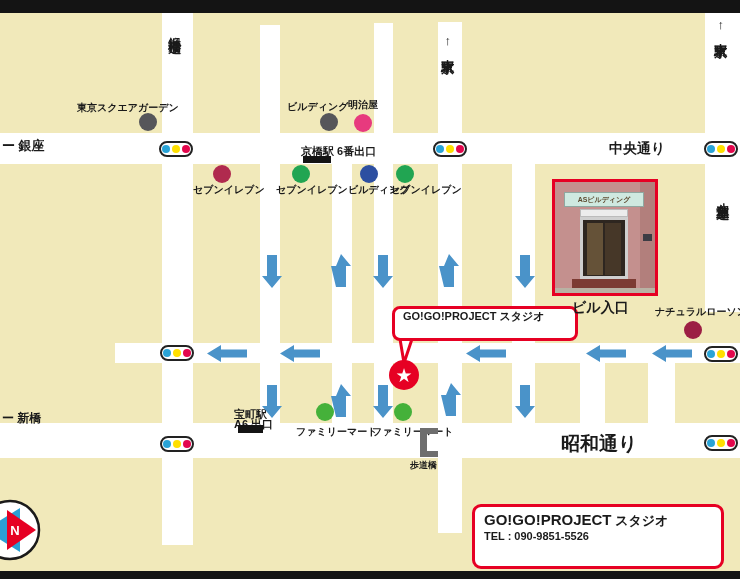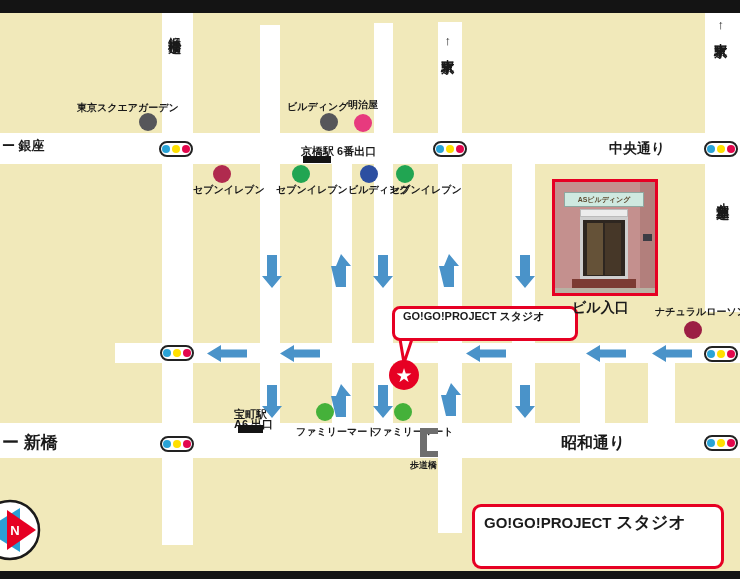--- a/index.html
+++ b/index.html
@@ -40,21 +40,21 @@
     border:3px solid #cfcfcf;box-sizing:border-box;}
   .photo-pane{position:absolute;top:3px;width:16px;height:52px;background:#6e5a3d;opacity:.85;}
   .pane-l{left:4px;} .pane-r{right:4px;background:#4a3b2a;}
   .photo-step{position:absolute;left:17px;top:97px;width:64px;height:9px;background:#7c3b33;}
   .photo-ground{position:absolute;left:0;bottom:0;width:100%;height:5px;background:#b9b2a4;}
   #photo-caption{position:absolute;left:572px;top:299px;font-size:14px;font-weight:bold;}
 
   #info-box{position:absolute;left:472px;top:504px;width:228px;height:51px;background:#fff;
     border:3px solid #e60023;border-radius:9px;padding:4px 9px;}
   .ib-title{font-size:15px;font-weight:bold;white-space:nowrap;}
-  .ib-title .suffix{font-size:17px;}
+  .ib-title .suffix{font-size:13px;}
   .ib-addr{font-size:11px;font-weight:bold;margin-top:3px;white-space:nowrap;}
   .ib-tel{font-size:11px;font-weight:bold;white-space:nowrap;}
 
   #legend{position:absolute;left:314px;top:516px;width:106px;height:42px;background:#fff;
     display:flex;align-items:center;justify-content:center;gap:4px;}
   #legend .lg-label{font-size:9px;font-weight:bold;white-space:nowrap;}
 
   #compass{position:absolute;left:-21px;top:498px;}
   #bridge{position:absolute;left:420px;top:428px;width:18px;height:29px;box-sizing:border-box;
     border-left:7px solid #6e6e6e;border-top:6px solid #6e6e6e;border-bottom:6px solid #6e6e6e;}
@@ -79,22 +79,22 @@
       <div class="street" style="position: absolute; left: 512px; top: 164px; width: 23px; height: 294px;"></div>
       <div class="street" style="position: absolute; left: 580px; top: 363px; width: 25px; height: 95px;"></div>
       <div class="street" style="position: absolute; left: 648px; top: 363px; width: 27px; height: 95px;"></div>
       <div class="street" style="position: absolute; left: 705px; top: 13px; width: 35px; height: 299px;"></div>
       <div class="st-label vtext" style="position: absolute; left: 167px; top: 27px; font-size: 13px;">鍛冶橋通り</div>
       <div class="st-label vtext" style="position: absolute; left: 440px; top: 33px; font-size: 13px;">↑東京駅</div>
       <div class="st-label vtext" style="position: absolute; left: 713px; top: 17px; font-size: 13px;">↑東京駅</div>
       <div class="st-label" style="position: absolute; left: 2px; top: 139px; font-size: 13px;">ー 銀座</div>
       <div class="st-label" style="position: absolute; left: 562px; top: 141px; font-size: 14px; margin-left: 47px;">中央通り</div>
       <div class="st-label vtext" style="position: absolute; left: 715px; top: 193px; font-size: 13px;">八重洲通り</div>
-      <div class="st-label" style="position: absolute; left: 2px; top: 434px; font-size: 17px;">ー 新橋</div>
-      <div class="st-label" style="position: absolute; left: 561px; top: 434px; font-size: 16px;">昭和通り</div>
+      <div class="st-label" style="position: absolute; left: 2px; top: 412px; font-size: 12px;">ー 新橋</div>
+      <div class="st-label" style="position: absolute; left: 561px; top: 434px; font-size: 19px;">昭和通り</div>
       <div class="tl" style="position: absolute; left: 159px; top: 141px;">
         <span style="background: rgb(41, 163, 214);"></span>
         <span style="background: rgb(255, 223, 0);"></span>
         <span style="background: rgb(227, 7, 77);"></span>
       </div>
       <div class="tl" style="position: absolute; left: 433px; top: 141px;">
         <span style="background: rgb(41, 163, 214);"></span>
         <span style="background: rgb(255, 223, 0);"></span>
         <span style="background: rgb(227, 7, 77);"></span>
       </div>
@@ -222,20 +222,21 @@
     </div>
     <div class="photo-step"></div>
     <div class="photo-ground"></div>
   </div>
   <div id="photo-caption">ビル入口</div>
 
   <div id="info-box">
     <div class="ib-title">
       <span>GO!GO!PROJECT</span><span class="suffix"> スタジオ</span>
     </div>
+    <div class="ib-tel">TEL : 090-9851-5526</div>
   </div>
 
 
   <svg id="compass" width="62" height="64" viewBox="0 0 62 64">
     <circle cx="31" cy="32" r="29" fill="#ffffff" stroke="#1a1a1a" stroke-width="2.5"></circle>
     <polygon points="6,32 41,10 41,54" fill="#2a9fd4"></polygon>
     <polygon points="57,32 28,12 28,52" fill="#e60023"></polygon>
     <text x="36" y="37" text-anchor="middle" font-size="13" font-weight="bold" fill="#ffffff" font-family="Liberation Sans, DejaVu Sans, sans-serif">N</text>
   </svg>
 

